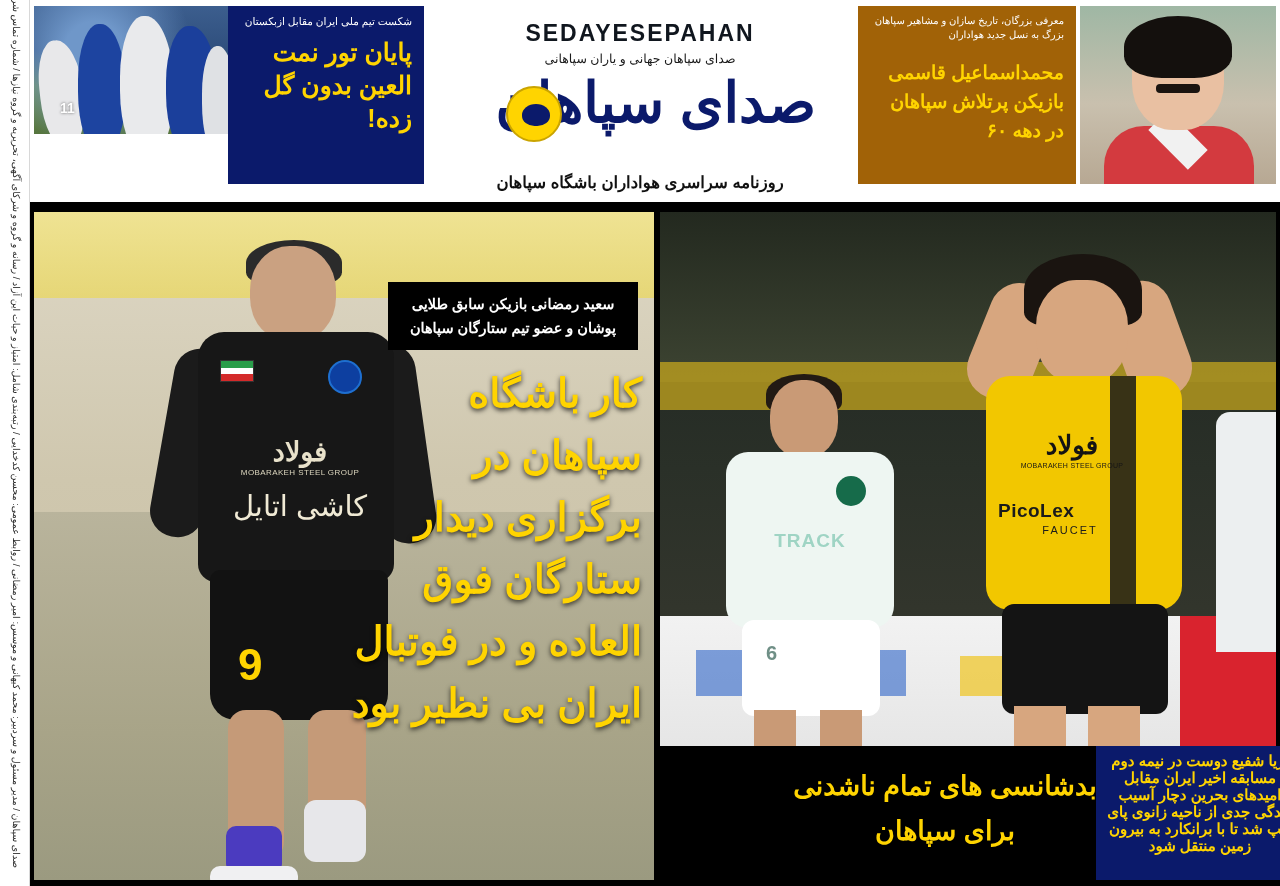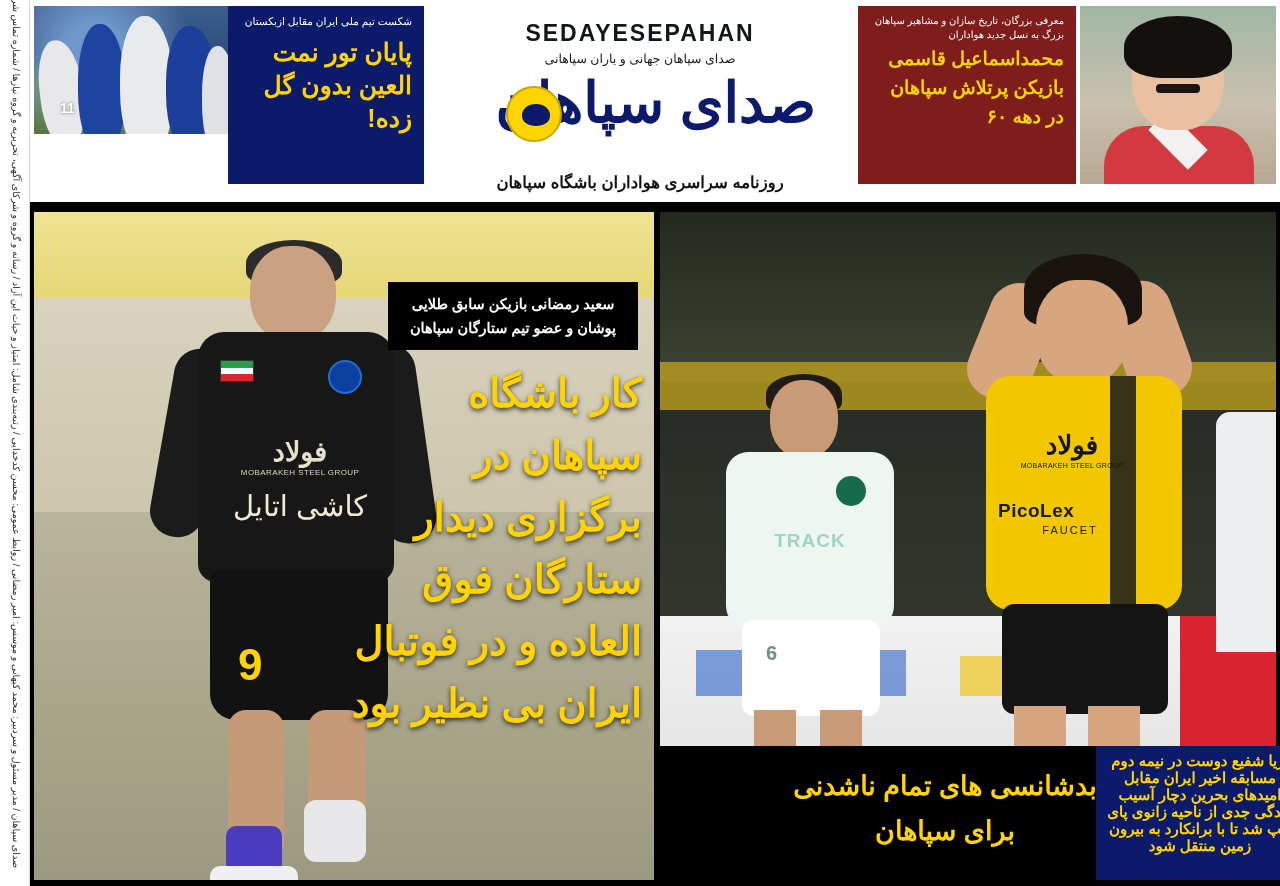--- a/index.html
+++ b/index.html
@@ -123,27 +123,27 @@
   }
   .brand-tag {
     position: absolute; left: 0; right: 0; bottom: 8px;
     direction: rtl;
     font-size: 16.5px; font-weight: bold; color: #111;
   }
 
   .mh-right-box {
     position: absolute; left: 858px; top: 6px;
     width: 218px; height: 178px;
-    background: #7f1d1d; color: #fff;
+    background: #a16207; color: #fff;
     direction: rtl; text-align: right;
     padding: 8px 12px 8px 10px;
   }
   .mh-right-kicker { font-size: 10px; line-height: 14px; }
   .mh-right-title {
-    margin-top: 2px;
+    margin-top: 16px;
     font-size: 19px; line-height: 29px; font-weight: bold; color: #ffd400;
   }
   .mh-right-photo {
     position: absolute; left: 1080px; top: 6px;
     width: 196px; height: 178px;
     background: linear-gradient(180deg,#9fb7a4 0%, #c9c0ae 55%, #b7a893 100%);
     overflow: hidden;
   }
   .mh-right-photo .head {
     position:absolute; left:52px; top:18px; width:92px; height:106px;

